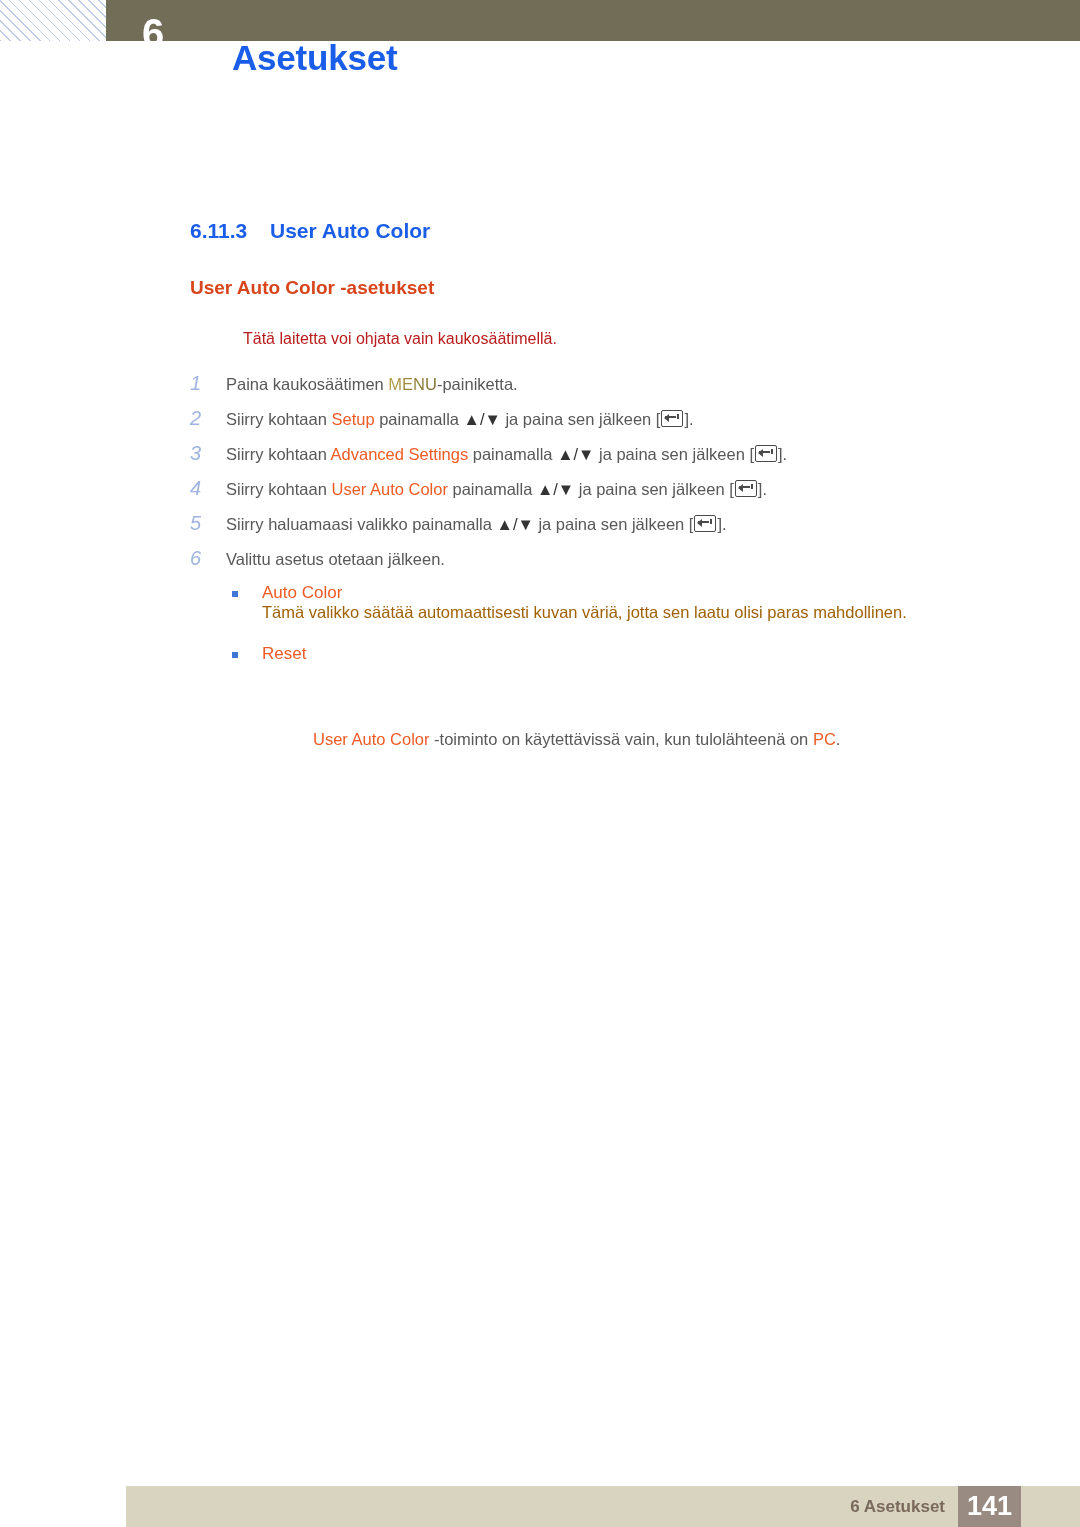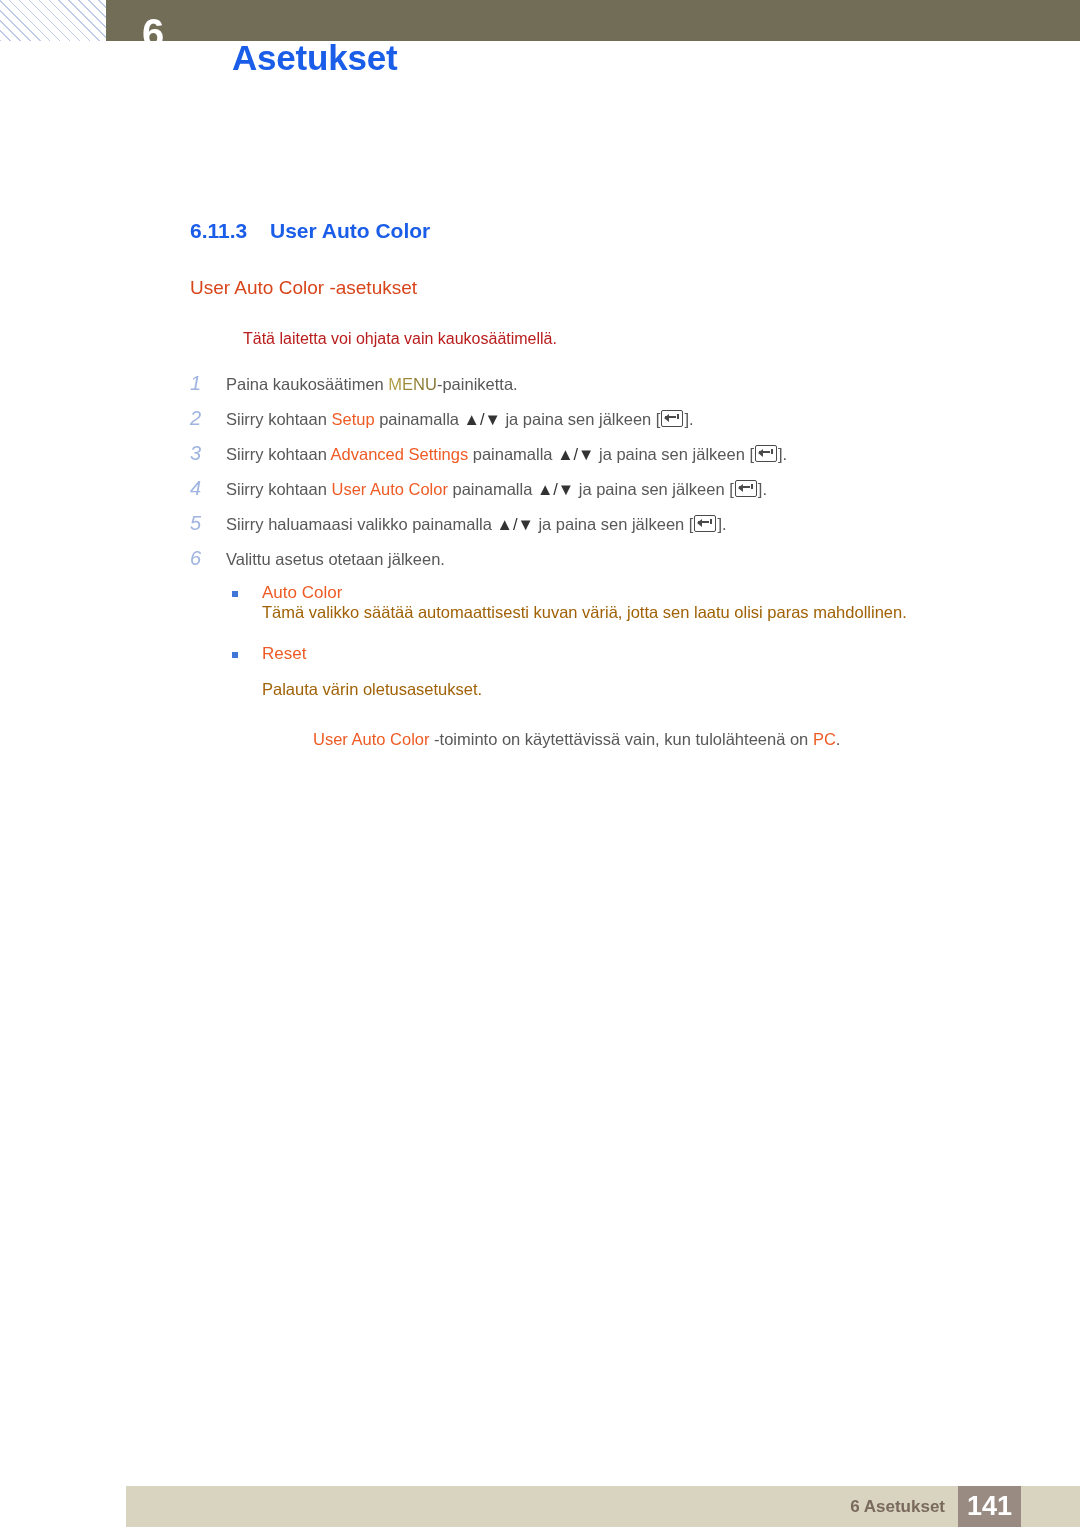--- a/index.html
+++ b/index.html
@@ -87,21 +87,21 @@
   .sec-heading .num {
     display: inline-block;
     min-width: 80px;
   }
 
   .sub-heading {
     position: absolute;
     left: 190px;
     top: 277px;
     font-size: 19px;
-    font-weight: normal;
+    font-weight: bold;
     color: #d9451b;
     white-space: nowrap;
   }
 
   .intro-note {
     position: absolute;
     left: 243px;
     top: 330px;
     font-size: 16px;
     color: #b91c1c;
@@ -312,22 +312,21 @@
       </div>
       <div class="step">
         <div class="step-num">6</div>
         <div class="step-text"><span>Valittu asetus otetaan jälkeen.</span></div>
       </div>
     </div>
 
   <div class="bullet-block" id="bullets-host" style="top:583px;">
       <div class="bullet-row" style=""><span class="bullet-mark"></span><span class="bullet-label">Auto Color</span></div>
       <div class="bullet-desc" style="margin-bottom: 22px;">Tämä valikko säätää automaattisesti kuvan väriä, jotta sen laatu olisi paras mahdollinen.</div>
-      <div class="bullet-row" style="margin-bottom: 16px;"><span class="bullet-mark"></span><span class="bullet-label">Reset</span></div>
-      <div class="bullet-desc" style="margin-bottom: 22px;">Palauta värin oletusasetukset.</div>
+      <div class="bullet-row" style="margin-bottom: 4px;"><span class="bullet-mark"></span><span class="bullet-label">Reset</span></div>
     </div>
 
   <div class="foot-note" id="footnote-host"><span class="kw-orange">User Auto Color</span><span> -toiminto on käytettävissä vain, kun tulolähteenä on </span><span class="kw-orange">PC</span><span>.</span></div>
 
 </div>
 
 <div class="footer-band">
   <div class="footer-chapter">6 Asetukset</div>
   <div class="footer-pagebox">
     <div class="footer-pagenum">141</div>

